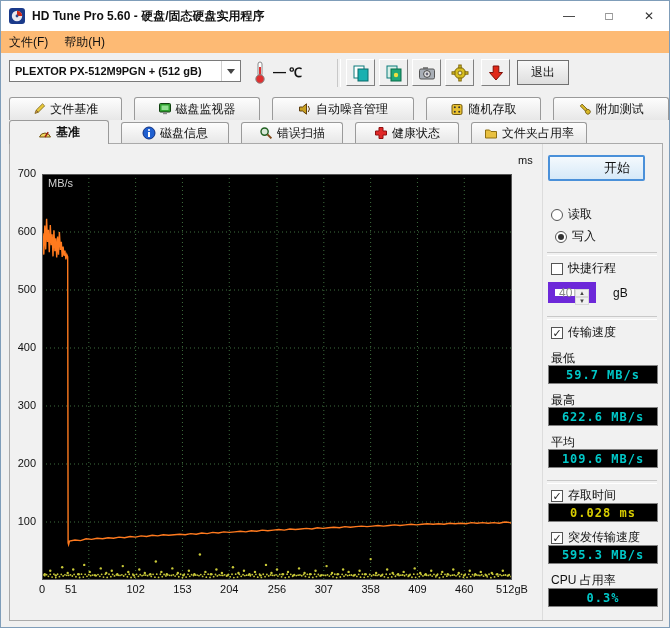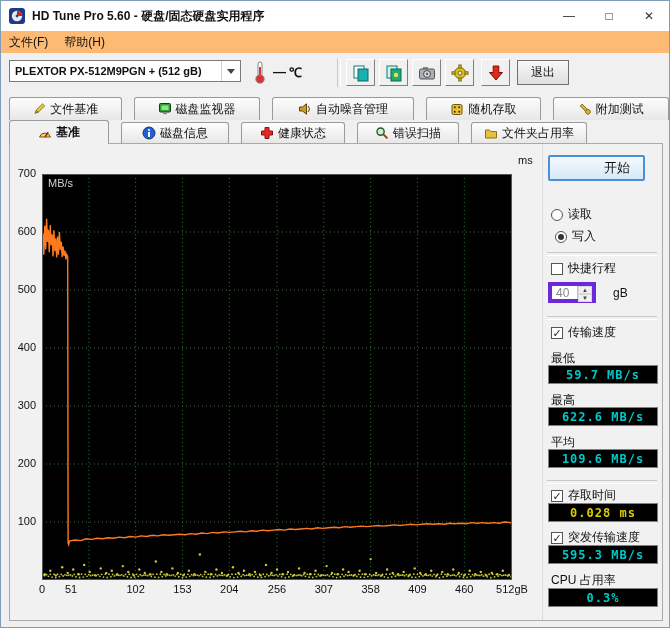--- a/index.html
+++ b/index.html
@@ -74,21 +74,21 @@
     display:flex;align-items:center;justify-content:center;box-sizing:border-box;}
   .radio.sel::after{content:"";width:6px;height:6px;border-radius:50%;background:#333;}
   .cbox{width:12px;height:12px;border:1px solid #555;background:#fff;flex:none;font-size:11px;
     line-height:11px;text-align:center;color:#222;box-sizing:border-box;}
   .hr{position:absolute;left:4px;width:110px;height:2px;border-top:1px solid #c9c9c9;border-bottom:1px solid #fff;}
   .plabel{position:absolute;font-size:12px;}
   .lcd{position:absolute;left:5px;width:110px;height:19px;background:#000;border:1px solid #808080;
     color:var(--lcd-cyan,#00c8c8);font-family:"DejaVu Sans Mono",monospace;font-size:12px;font-weight:700;
     display:flex;align-items:center;justify-content:center;letter-spacing:1px;box-sizing:border-box;}
   .lcd.yellow{color:var(--lcd-yellow,#d8cc00);}
-  .numinput{position:absolute;left:5px;top:138px;width:48px;height:21px;background:#fff;border:4px solid #6d28d9;
+  .numinput{position:absolute;left:5px;top:138px;width:48px;height:21px;background:#fff;border:7px solid #6d28d9;
     display:flex;box-sizing:border-box;}
   .numval{flex:1;font-size:12px;color:#888;display:flex;align-items:center;padding-left:4px;}
   .spin{width:14px;display:flex;flex-direction:column;border-left:1px solid #c0c0c0;}
   .spin div{flex:1;font-size:6px;display:flex;align-items:center;justify-content:center;background:#f0f0f0;border:1px solid #d8d8d8;color:#444;}
 </style>
 </head>
 <body>
 
 <div class="window">
 
@@ -222,32 +222,32 @@
       <span>基准</span>
     </div>
     <div class="tab t2-1">
       <svg class="ticon" viewBox="0 0 14 14">
         <circle cx="7" cy="7" r="6" fill="#2060d0" stroke="#103080"></circle>
         <circle cx="7" cy="4" r="1.1" fill="#fff"></circle>
         <rect x="6" y="6" width="2" height="5" fill="#fff"></rect>
       </svg>
       <span>磁盘信息</span>
     </div>
-    <div class="tab t2-2">
-      <svg class="ticon" viewBox="0 0 14 14">
-        <path d="M5 1.5 h4 v3.5 h3.5 v4 H9 v3.5 H5 V9 H1.5 V5 H5 Z" fill="#e02828" stroke="#901010"></path>
-      </svg>
-      <span>健康状态</span>
-    </div>
     <div class="tab t2-3">
       <svg class="ticon" viewBox="0 0 14 14">
         <circle cx="5.6" cy="5.6" r="3.6" fill="#d8e8d8" stroke="#206020" stroke-width="1.4"></circle>
         <line x1="8.4" y1="8.4" x2="12.4" y2="12.4" stroke="#804818" stroke-width="2"></line>
       </svg>
       <span>错误扫描</span>
+    </div>
+    <div class="tab t2-2">
+      <svg class="ticon" viewBox="0 0 14 14">
+        <path d="M5 1.5 h4 v3.5 h3.5 v4 H9 v3.5 H5 V9 H1.5 V5 H5 Z" fill="#e02828" stroke="#901010"></path>
+      </svg>
+      <span>健康状态</span>
     </div>
     <div class="tab t2-4">
       <svg class="ticon" viewBox="0 0 14 14">
         <path d="M1.5 4 h4 l1.5 1.5 h5.5 V12 H1.5 Z" fill="#e8c040" stroke="#907010"></path>
       </svg>
       <span>文件夹占用率</span>
     </div>
   </div>
 
   <div class="page">

